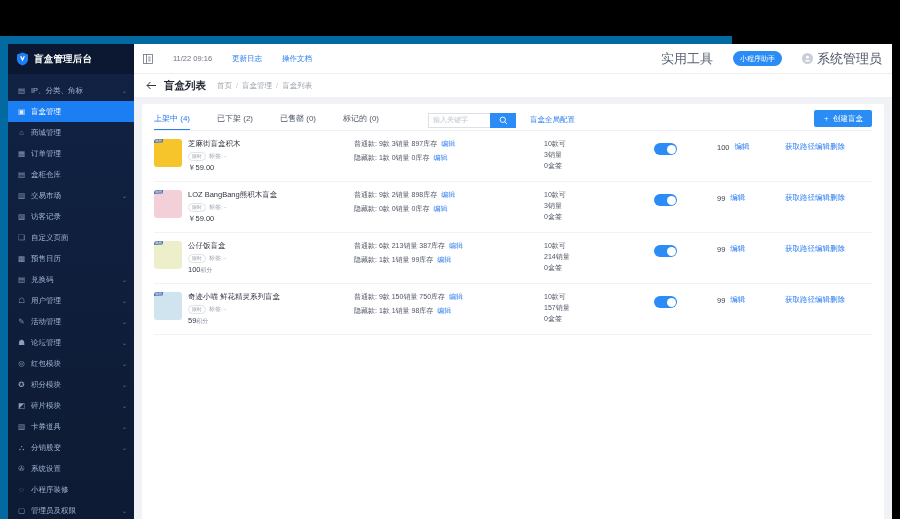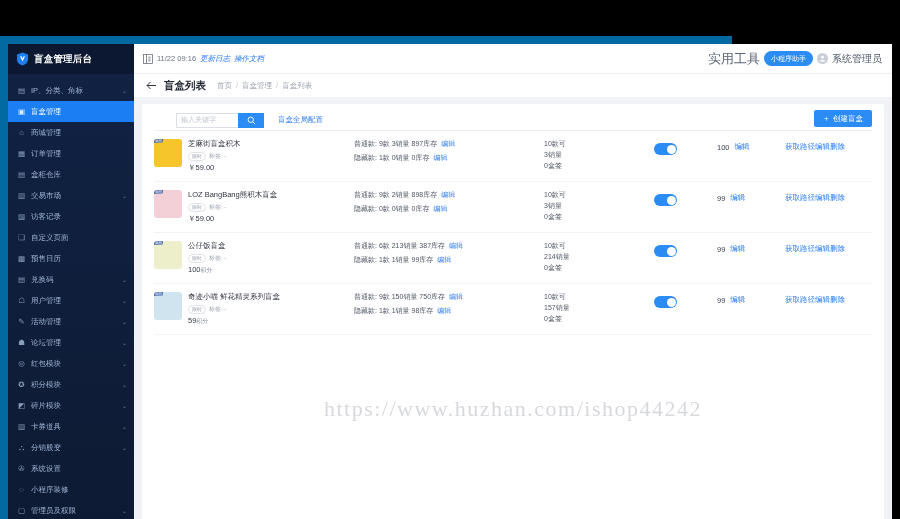--- a/index.html
+++ b/index.html
@@ -90,39 +90,38 @@
     display: flex; flex-direction: column;
     background: #f0f2f5;
     overflow: hidden;
     position: relative;
   }
   .topbar {
     height: 30px;
     background: #ffffff;
     display: flex; align-items: center;
     padding: 0 10px 0 8px;
-    gap: 4px;
+    gap: 20px;
     border-bottom: 1px solid #eceef1;
     flex: 0 0 30px;
   }
   .collapse-icon {
     width: 11px; height: 11px;
     display:flex; align-items:center; justify-content:center;
     color: #58606e;
   }
   .update-time {
     font-size: 7.5px;
     color: #6b7280;
     white-space: nowrap;
   }
   .topbar-link {
     font-size: 7.5px;
     color: #2b7cf0;
     white-space: nowrap;
-    font-style: italic;
   }
   .topbar-spacer { flex: 1; }
   .tool-link {
     font-size: 13px;
     color: #5a6475;
     white-space: nowrap;
   }
   .pill-btn {
     background: #2b8cf5;
     color: #fff;
@@ -134,21 +133,21 @@
   .user-box {
     display: flex; align-items: center; gap: 4px;
   }
   .avatar {
     width: 11px; height: 11px;
     border-radius: 50%;
     background: #c9ced8;
     display: flex; align-items: center; justify-content: center;
     color: #fff; font-size: 7px;
   }
-  .user-name { font-size: 10px; color: #4b5563; white-space: nowrap; }
+  .user-name { font-size: 13px; color: #4b5563; white-space: nowrap; }
 
   
   .page-head {
     height: 24px;
     background: #fff;
     display: flex; align-items: center;
     padding: 0 12px;
     gap: 7px;
     border-bottom: 1px solid #f0f1f3;
     flex: 0 0 24px;
@@ -551,20 +550,26 @@
           <span>盲盒管理</span>
           <span class="crumb-sep">/</span>
           <span>盲盒列表</span>
         </span>
       </div>
 
       <div class="content-wrap">
         <div class="card">
 
           <div class="tabs-row">
+            <div id="tabs-root" style="display:flex;align-items:center;">
+                <div class="tab active">上架中 (4)</div>
+                <div class="tab">已下架 (2)</div>
+                <div class="tab">已售罄 (0)</div>
+                <div class="tab">标记的 (0)</div>
+              </div>
 
             <div class="search-area">
               <div class="search-input">输入关键字</div>
               <div class="search-btn">
                 <svg width="9" height="9" viewBox="0 0 10 10">
                   <circle cx="4.2" cy="4.2" r="3" fill="none" stroke="#fff" stroke-width="1"></circle>
                   <line x1="6.4" y1="6.4" x2="9" y2="9" stroke="#fff" stroke-width="1"></line>
                 </svg>
               </div>
             </div>
@@ -786,16 +791,15 @@
 
           <div class="pager">
             <div class="pg-btn">‹</div>
             <div class="pg-btn current">1</div>
             <div class="pg-btn">›</div>
           </div>
 
         </div>
       </div>
 
-      <div class="watermark">https://www.huzhan.com/ishop44242</div>
     </div>
   </div>
 </div>
 
 </body></html>

